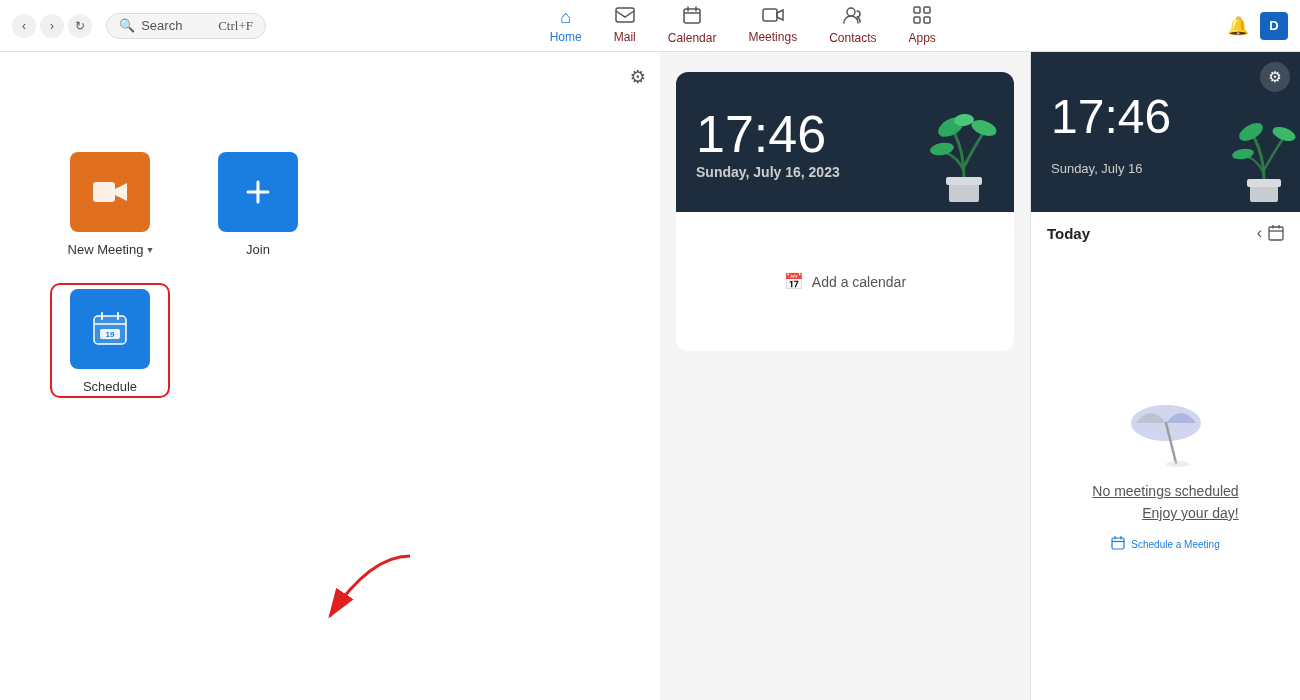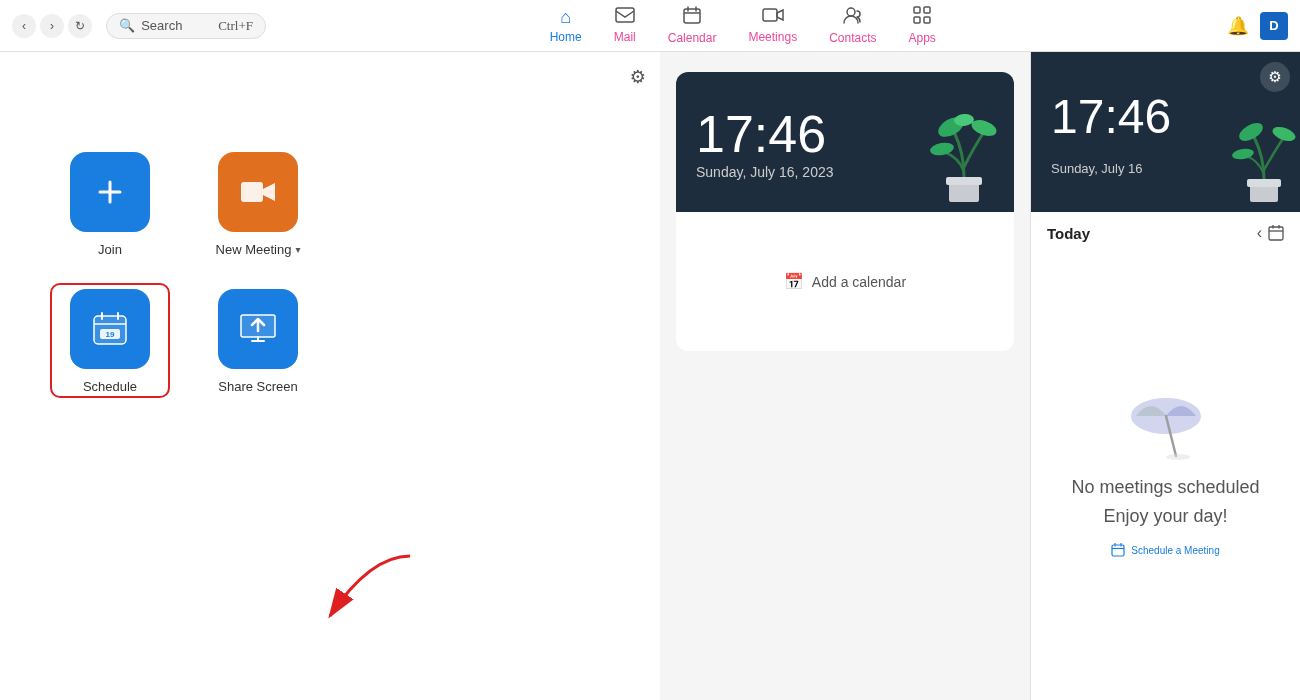--- a/index.html
+++ b/index.html
@@ -74,21 +74,21 @@
       margin-right: auto;
     }
     .nav-item {
       display: flex;
       flex-direction: column;
       align-items: center;
       gap: 2px;
       padding: 4px 14px;
       cursor: pointer;
       border-radius: 8px;
-      color: #ec4899;
+      color: #7f1d1d;
       font-size: 12px;
       text-decoration: none;
     }
     .nav-item.active { color: #1a7de0; }
     .nav-item .nav-icon { font-size: 18px; }
     .nav-item.active .nav-icon { color: #1a7de0; }
 
     .nav-right {
       display: flex;
       align-items: center;
@@ -139,21 +139,21 @@
     .action-item {
       display: flex;
       flex-direction: column;
       align-items: center;
       gap: 10px;
       cursor: pointer;
     }
     .action-icon-wrap {
       width: 80px;
       height: 80px;
-      border-radius: 16px;
+      border-radius: 8px;
       display: flex;
       align-items: center;
       justify-content: center;
       font-size: 32px;
       color: #fff;
     }
     .action-icon-wrap.orange { background: #e07020; }
     .action-icon-wrap.blue { background: #1a7de0; }
     .action-label {
       font-size: 13px;
@@ -222,20 +222,21 @@
       line-height: 1;
       z-index: 1;
       position: relative;
     }
     .clock-date {
       font-size: 14px;
       color: #ccc;
       margin-top: 4px;
       z-index: 1;
       position: relative;
+      font-weight: bold;
     }
     
     .plant-deco {
       position: absolute;
       right: 10px;
       bottom: 0;
       width: 80px;
       height: 110px;
     }
 
@@ -338,24 +339,25 @@
       align-items: center;
       justify-content: center;
       padding: 20px;
       gap: 12px;
     }
     .umbrella-icon {
       width: 80px;
       height: 70px;
     }
     .no-meetings-text {
-      text-align: center;
-      font-size: 18px;
+      text-align: right;
+      font-size: 14px;
       color: #555;
       line-height: 1.6;
+      text-decoration: underline;
     }
     .schedule-link {
       display: flex;
       align-items: center;
       gap: 6px;
       color: #1a7de0;
       font-size: 10px;
       cursor: pointer;
       text-decoration: none;
     }
@@ -450,41 +452,41 @@
 </nav>
 
 <div class="main-layout">
 
   <div class="left-content">
     <button class="main-gear">⚙</button>
 
     <div class="quick-actions">
 
       <div class="action-item">
-        <div class="action-icon-wrap blue">
-          <svg width="32" height="32" viewBox="0 0 32 32" fill="none">
-            <line x1="16" y1="6" x2="16" y2="26" stroke="white" stroke-width="3" stroke-linecap="round"></line>
-            <line x1="6" y1="16" x2="26" y2="16" stroke="white" stroke-width="3" stroke-linecap="round"></line>
-          </svg>
-        </div>
-        <div class="action-label">
-          <span>Join</span>
-        </div>
-      </div>
-
-      <div class="action-item">
         <div class="action-icon-wrap orange">
           <svg width="36" height="28" viewBox="0 0 36 28" fill="none">
             <rect x="1" y="4" width="22" height="20" rx="3" fill="white" fill-opacity="0.9"></rect>
             <path d="M23 11l12-6v18l-12-6V11z" fill="white" fill-opacity="0.9"></path>
           </svg>
         </div>
         <div class="action-label">
           <span>New Meeting</span>
           <span class="chevron">▾</span>
+        </div>
+      </div>
+
+      <div class="action-item">
+        <div class="action-icon-wrap blue">
+          <svg width="32" height="32" viewBox="0 0 32 32" fill="none">
+            <line x1="16" y1="6" x2="16" y2="26" stroke="white" stroke-width="3" stroke-linecap="round"></line>
+            <line x1="6" y1="16" x2="26" y2="16" stroke="white" stroke-width="3" stroke-linecap="round"></line>
+          </svg>
+        </div>
+        <div class="action-label">
+          <span>Join</span>
         </div>
       </div>
 
       <div class="schedule-wrapper">
         <div class="schedule-highlight"></div>
         <div class="action-item">
           <div class="action-icon-wrap blue">
             <svg width="42" height="42" viewBox="0 0 42 42" fill="none">
               <rect x="5" y="8" width="32" height="28" rx="4" fill="white" fill-opacity="0.15" stroke="white" stroke-width="1.5"></rect>
               <path d="M5 16h32" stroke="white" stroke-width="1.5"></path>
@@ -492,32 +494,20 @@
               <rect x="11" y="21" width="20" height="10" rx="2" fill="white" fill-opacity="0.9"></rect>
               <text x="21" y="29" text-anchor="middle" font-size="8" font-weight="bold" fill="#1a7de0">19</text>
             </svg>
           </div>
           <div class="action-label">
             <span>Schedule</span>
           </div>
         </div>
       </div>
 
-      <div class="action-item">
-        <div class="action-icon-wrap blue">
-          <svg width="38" height="32" viewBox="0 0 38 32" fill="none">
-            <rect x="2" y="2" width="34" height="22" rx="2" fill="white" fill-opacity="0.15" stroke="white" stroke-width="1.5"></rect>
-            <path d="M19 6v12M13 12l6-6 6 6" stroke="white" stroke-width="2.5" stroke-linecap="round" stroke-linejoin="round"></path>
-            <path d="M13 28h12M19 24v4" stroke="white" stroke-width="2" stroke-linecap="round"></path>
-          </svg>
-        </div>
-        <div class="action-label">
-          <span>Share Screen</span>
-        </div>
-      </div>
 
     </div>
 
     <div class="red-arrow">
       <svg width="130" height="90" viewBox="0 0 130 90">
         <defs>
           <marker id="arrowhead" markerWidth="10" markerHeight="7" refX="9" refY="3.5" orient="auto">
             <polygon points="0 0, 10 3.5, 0 7" fill="#e02020"></polygon>
           </marker>
         </defs>

